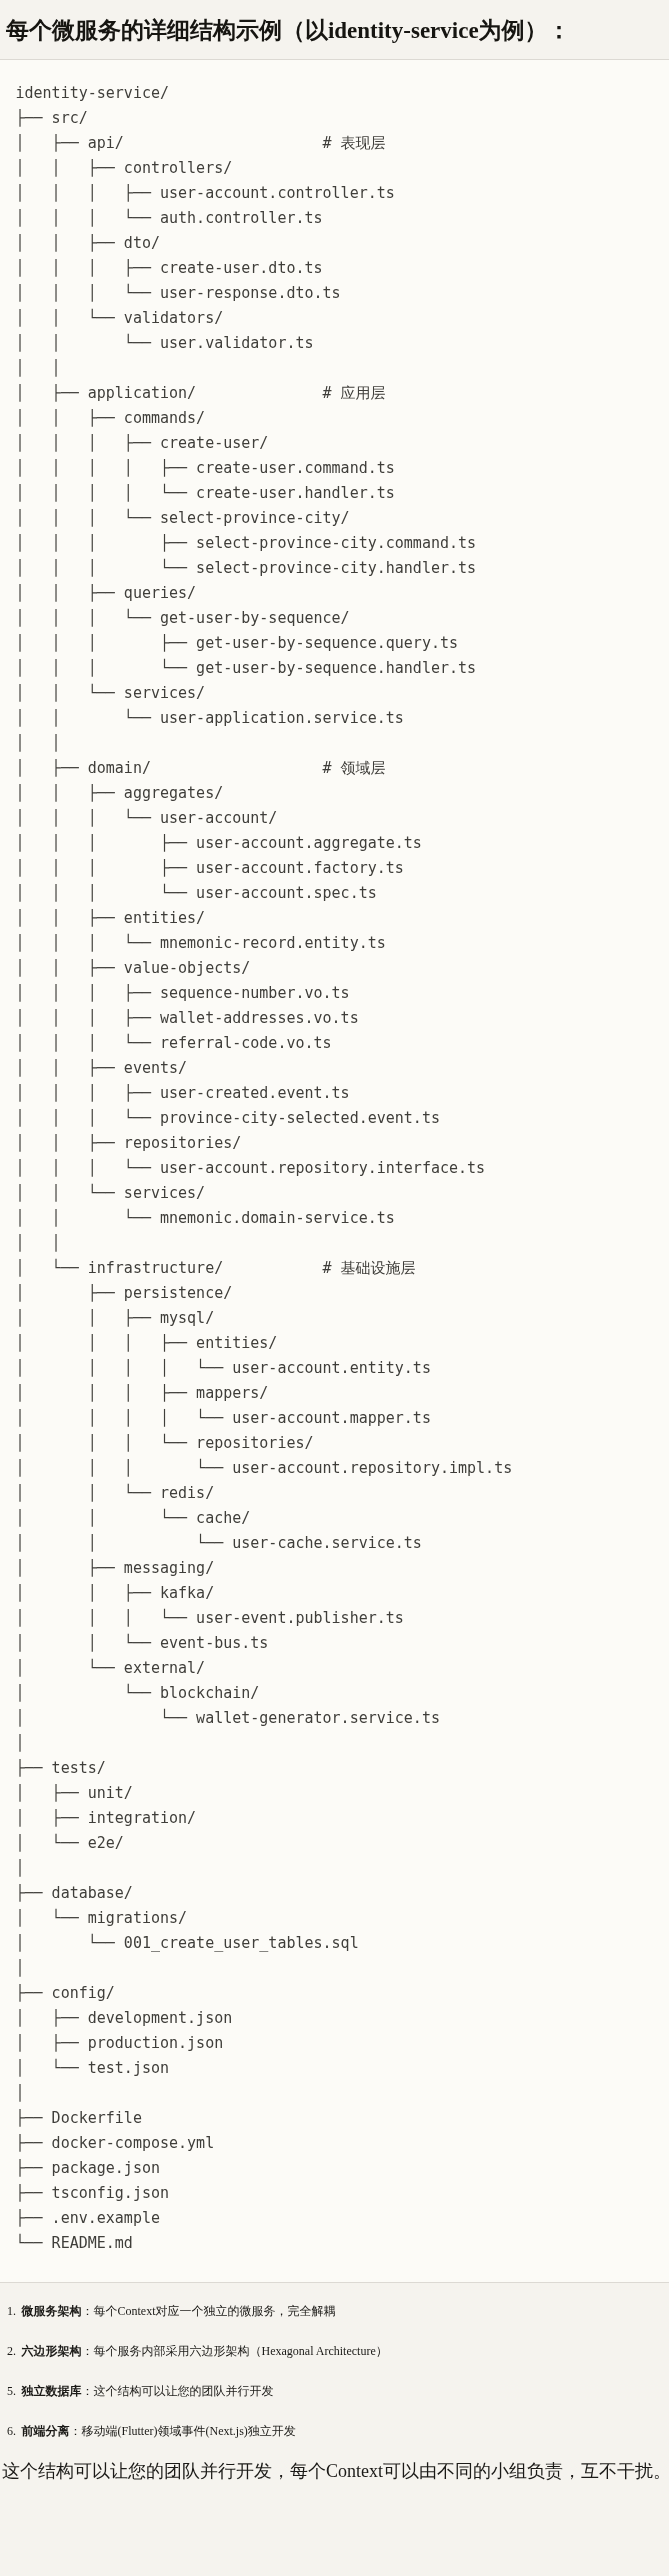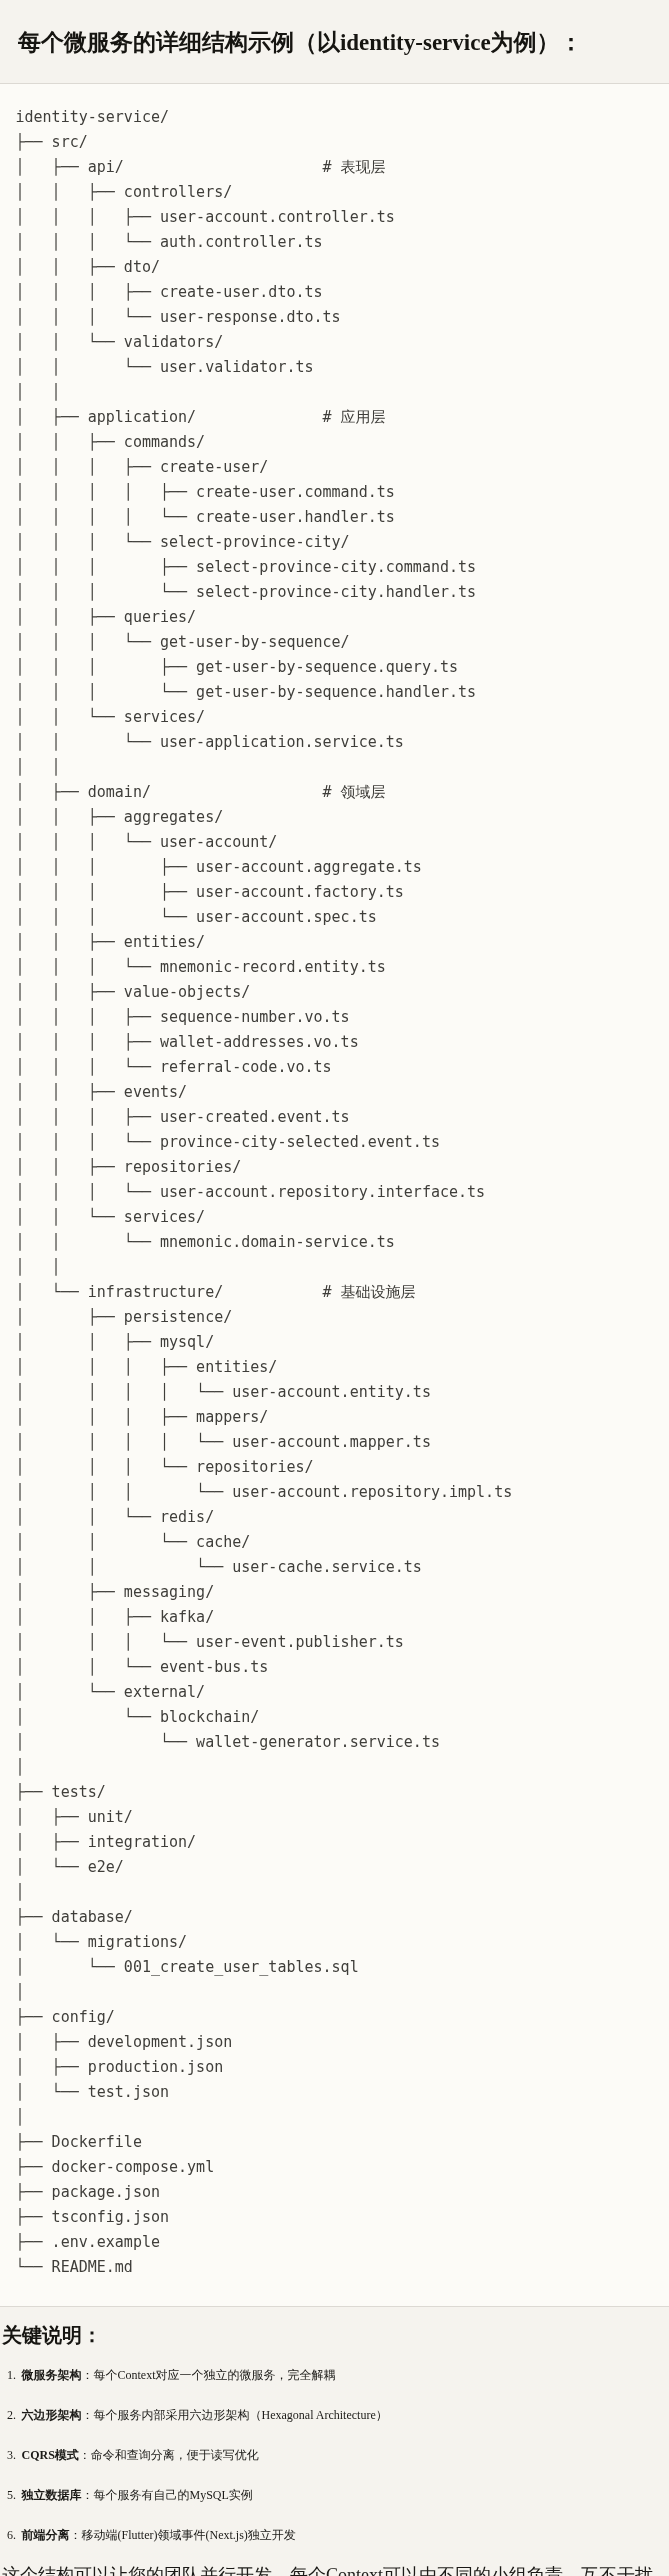--- a/index.html
+++ b/index.html
@@ -5,21 +5,21 @@
   html, body { margin: 0; padding: 0; }
   body {
     width: 669px;
     height: 2576px;
     overflow: hidden;
     background: #f5f3ee;
     color: #1b1a17;
     font-family: "Liberation Serif", serif;
   }
   h1.page-title {
-    margin: 16px;
+    margin: 4px;
     padding: 12.5px 6.3px 10px 1.9px;
     font-size: 23px;
     line-height: 28px;
     font-weight: bold;
     color: #161511;
     white-space: nowrap;
   }
   .code-band {
     background: #fcfbf7;
     border-top: 0.6px solid #dcd9d3;
@@ -149,33 +149,29 @@
 │
 ├── Dockerfile
 ├── docker-compose.yml
 ├── package.json
 ├── tsconfig.json
 ├── .env.example
 └── README.md</pre>
 </section>
 
 <section class="notes">
-  <h2 class="notes-heading">关键说明：</h2>
 
   <div class="note-item">
     <span class="note-num">1.</span><span class="note-label">微服务架构</span><span class="note-text">：每个Context对应一个独立的微服务，完全解耦</span>
   </div>
   <div class="note-item">
     <span class="note-num">2.</span><span class="note-label">六边形架构</span><span class="note-text">：每个服务内部采用六边形架构（Hexagonal Architecture）</span>
   </div>
   <div class="note-item">
-    <span class="note-num">3.</span><span class="note-label">CQRS模式</span><span class="note-text">：命令和查询分离，便于读写优化</span>
-  </div>
-  <div class="note-item">
-    <span class="note-num">5.</span><span class="note-label">独立数据库</span><span class="note-text">：每个服务有自己的MySQL实例</span>
+    <span class="note-num">5.</span><span class="note-label">独立数据库</span><span class="note-text">：这个结构可以让您的团队并行开发</span>
   </div>
   <div class="note-item">
     <span class="note-num">6.</span><span class="note-label">前端分离</span><span class="note-text">：移动端(Flutter)领域事件(Next.js)独立开发</span>
   </div>
 
   <p class="closing-paragraph">这个结构可以让您的团队并行开发，每个Context可以由不同的小组负责，互不干扰。</p>
 </section>
 
 
 </body></html>

